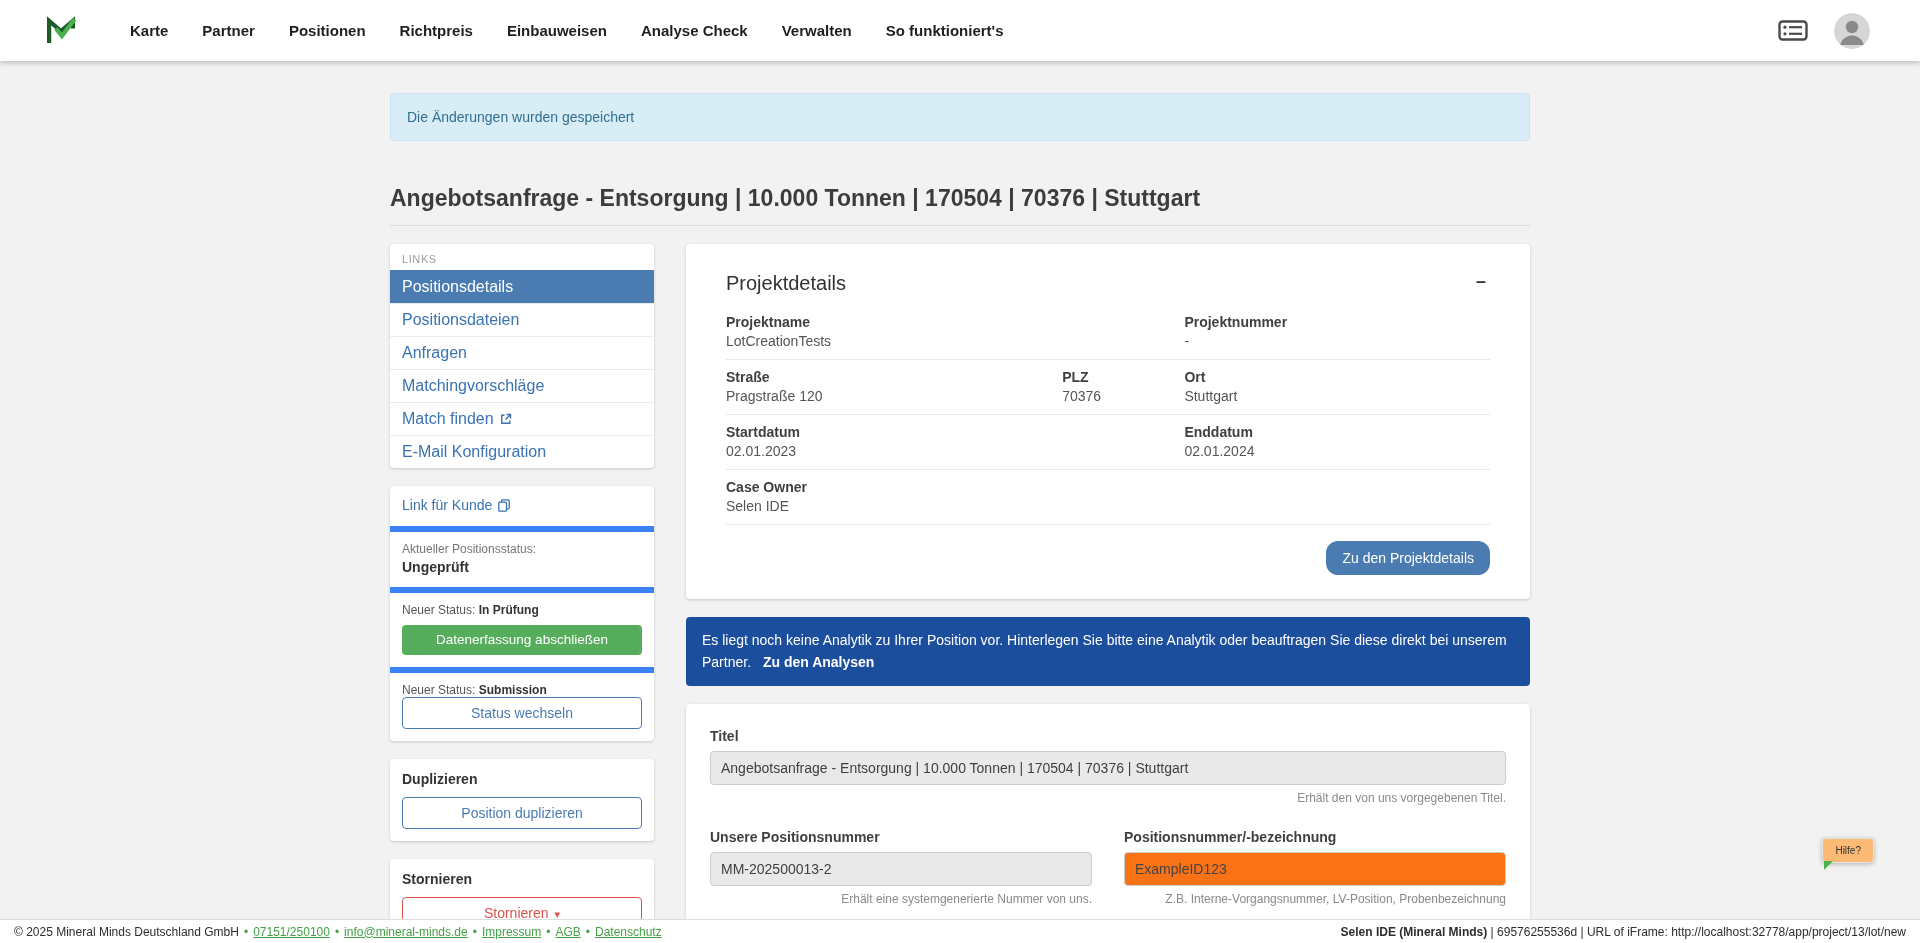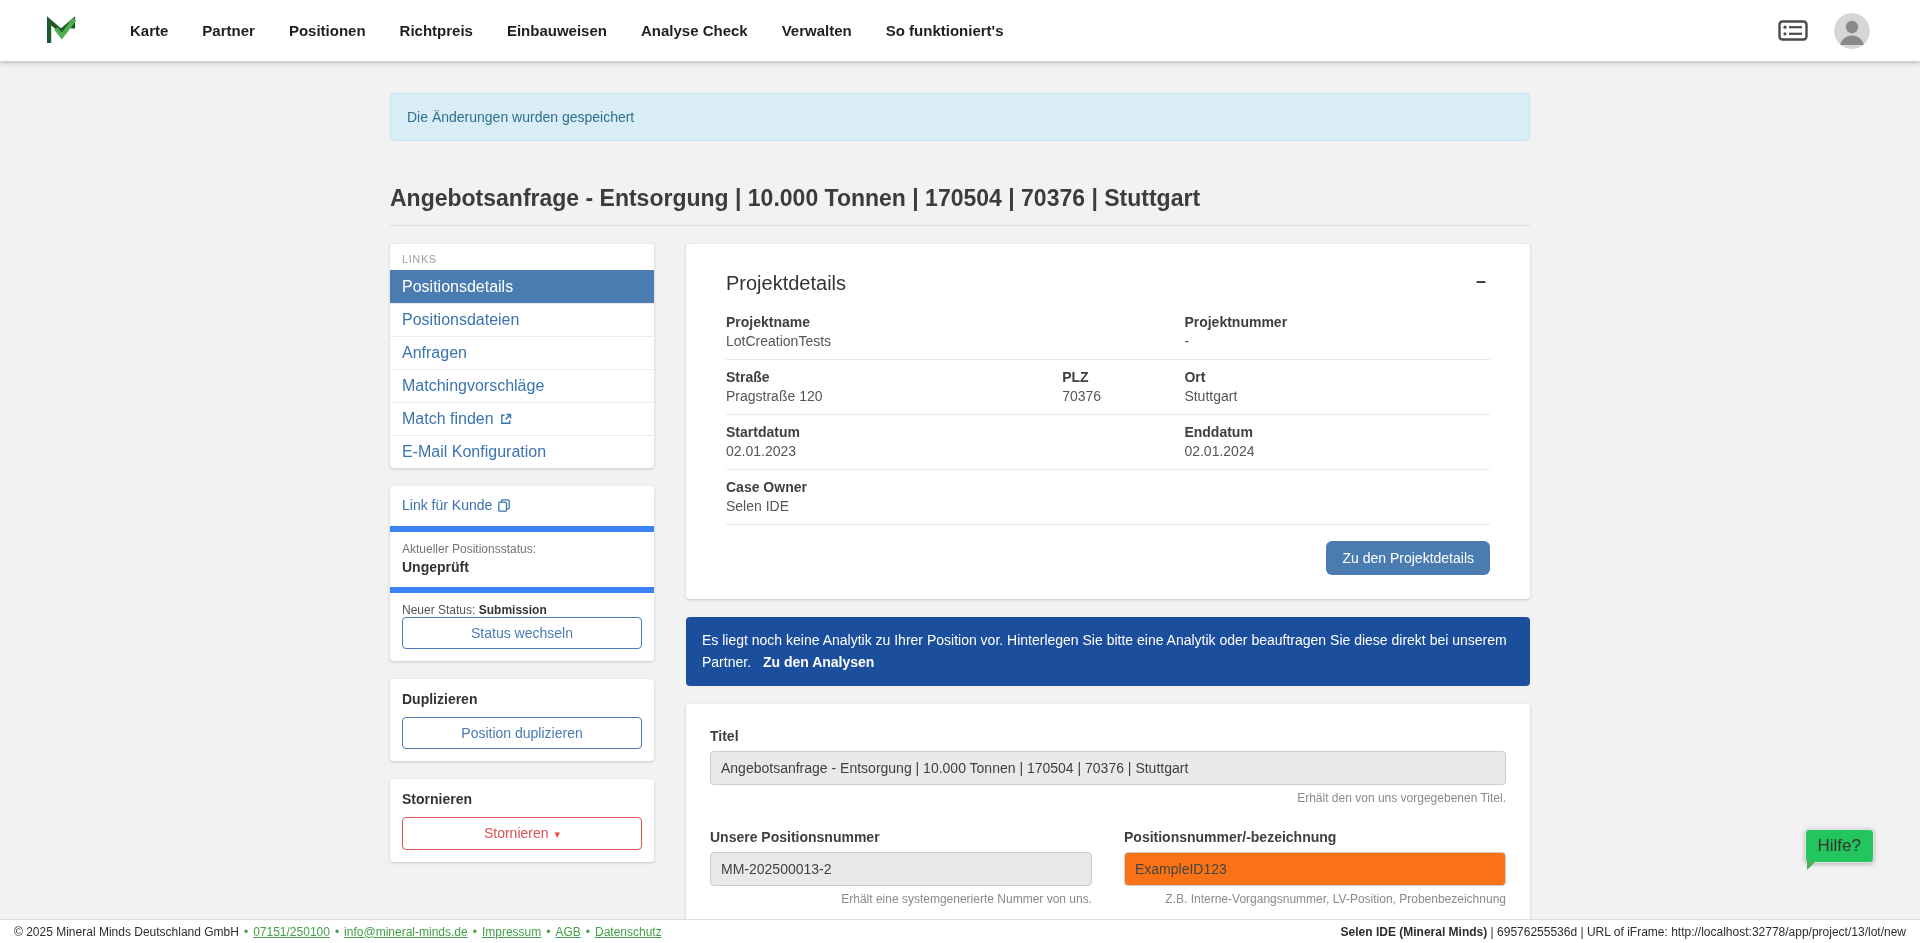--- a/index.html
+++ b/index.html
@@ -76,21 +76,21 @@
   .new-status b { color: #333; }
 
   .btn {
     display: block; width: 100%; text-align: center;
     border-radius: 4px; font-size: 14px; padding: 6px 8px;
     cursor: pointer; font-family: inherit; line-height: 1.3;
   }
   .btn-green { background: var(--success-green, #56ae5c); color: #fff; border: none; font-size: 13.5px; margin-top: 8px; }
   .btn-outline-blue { background: #fff; color: var(--primary-blue, #4a7cb2); border: 1px solid var(--primary-blue, #4a7cb2); margin-top: 0; }
   .btn-outline-red { background: #fff; color: var(--danger-red, #d9534f); border: 1px solid var(--danger-red, #d9534f); }
-  .btn-blue { background: var(--primary-blue, #4a7cb2); color: #fff; border: none; border-radius: 6px; padding: 9px 16px; font-size: 14px; cursor: pointer; font-family: inherit; }
+  .btn-blue { background: var(--primary-blue, #4a7cb2); color: #fff; border: none; border-radius: 12px; padding: 9px 16px; font-size: 14px; cursor: pointer; font-family: inherit; }
 
   .action-card { padding: 12px; }
   .action-heading { font-size: 14px; font-weight: 700; color: #333; margin-bottom: 10px; }
   .caret { margin-left: 6px; font-size: 11px; }
 
   
   .project-card { padding: 28px 40px 24px; }
   .pd-head { display: flex; justify-content: space-between; align-items: flex-start; margin-bottom: 10px; }
   .pd-title { font-size: 20px; font-weight: 500; color: #333; }
   .collapse-btn { font-size: 18px; font-weight: 700; color: #333; cursor: pointer; line-height: 1; padding: 0 4px; }
@@ -116,22 +116,22 @@
     width: 100%; height: 34px; border: 1px solid #ccc; border-radius: 4px;
     padding: 0 10px; font-size: 14px; color: #444; background: #f97316; font-family: inherit;
   }
   .text-input.readonly { background: #e9e9e9; color: #3f3f3f; }
   .f-helper { font-size: 12px; color: #8a8a8a; margin-top: 6px; text-align: right; }
   .f-grid { display: grid; grid-template-columns: 1fr 1fr; gap: 32px; margin-top: 24px; }
 
   
   .help-btn {
     position: fixed; right: 46px; bottom: 80px;
-    background: #22c55e; border: 1px solid #e3e3e3; border-radius: 4px;
-    padding: 6px 12px; font-size: 17px; color: #333;
+    background: #fdba74; border: 1px solid #e3e3e3; border-radius: 4px;
+    padding: 6px 12px; font-size: 10px; color: #333;
     box-shadow: 0 1px 5px rgba(0,0,0,.28); cursor: pointer; z-index: 60;
     font-family: inherit;
   }
   .help-btn::after {
     content: ""; position: absolute; left: 1px; bottom: -8px;
     width: 0; height: 0;
     border-top: 9px solid #4caf50; border-right: 9px solid transparent;
   }
 
   
@@ -239,20 +239,27 @@
               </svg>
             </a>
           </div>
           <div class="s-row">
             <div class="muted-label">Aktueller Positionsstatus:</div>
             <div class="status-value">Ungeprüft</div>
           </div>
           <div class="s-row">
             <div class="new-status">
               <span>Neuer Status:</span>
+              <b>In Prüfung</b>
+            </div>
+            <button class="btn btn-green">Datenerfassung abschließen</button>
+          </div>
+          <div class="s-row">
+            <div class="new-status">
+              <span>Neuer Status:</span>
               <b>Submission</b>
             </div>
             <button class="btn btn-outline-blue">Status wechseln</button>
           </div>
         </div>
 
         <div class="card action-card">
           <div class="action-heading">Duplizieren</div>
           <button class="btn btn-outline-blue" style="margin-top:0;">Position duplizieren</button>
         </div>

